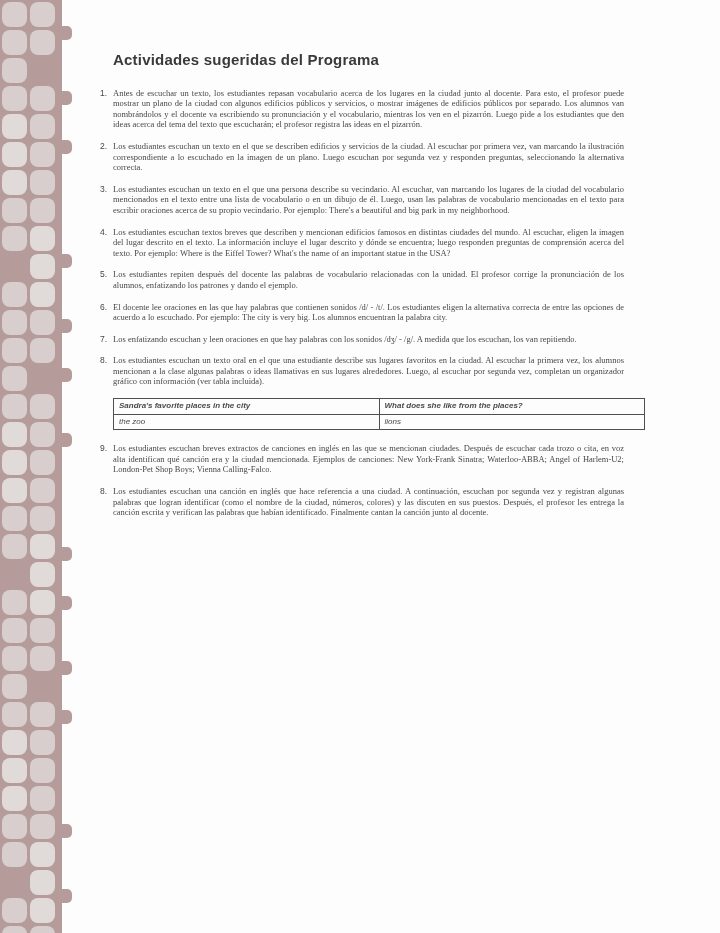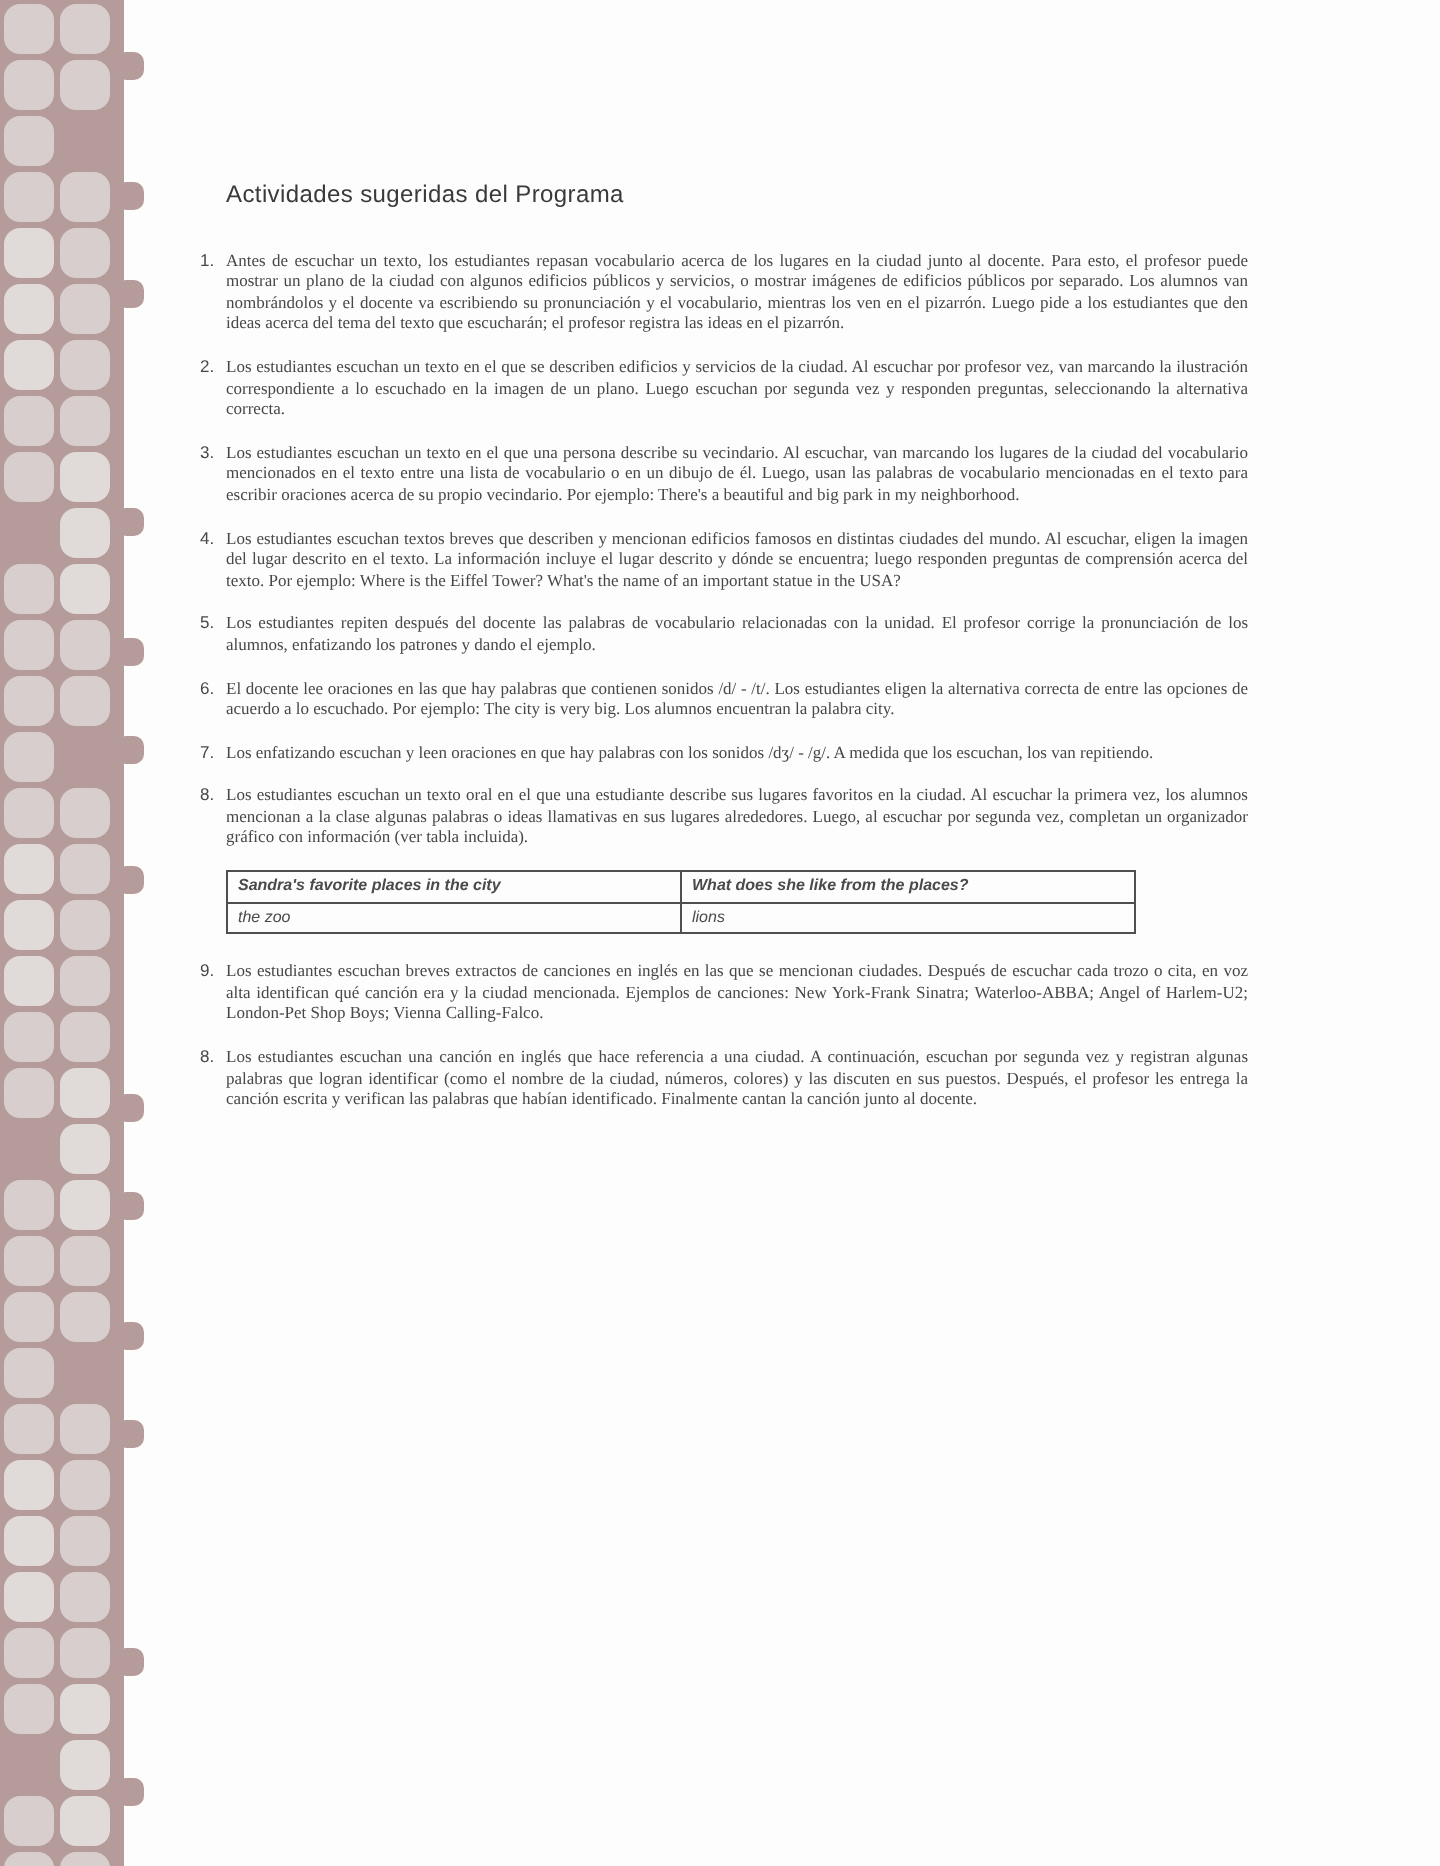--- a/index.html
+++ b/index.html
@@ -45,23 +45,23 @@
   .content {
     position: absolute;
     left: 100px;
     top: 0;
     width: 524px;
     color: #474747;
     font-size: 8.5px;
     line-height: 10.6px;
   }
   .page-title {
-    margin: 92px 0 0 13px;
-    font-size: 12px;
-    font-weight: normal;
+    margin: 55px 0 0 13px;
+    font-size: 15px;
+    font-weight: bold;
     color: #3a3a3a;
     letter-spacing: 0.2px;
   }
   .items { margin-top: 22px; }
   .item {
     display: flex;
     margin-bottom: 11px;
   }
   .item .num {
     flex: 0 0 13px;
@@ -70,21 +70,21 @@
   .item .txt {
     margin: 0;
     flex: 1;
     text-align: justify;
     font-family: Liberation Serif, serif;
   }
   .example-label { margin: 1px 0 3px 13px; }
 
   .example-table {
     margin-left: 13px;
-    width: 455px;
+    width: 532px;
     border-collapse: collapse;
     font-style: italic;
     color: #4a4a4a;
     font-size: 8px;
     border-radius: 13px;
   }
   .example-table th, .example-table td {
     border: 1px solid #4f4f4f;
     padding: 2px 5px 2px 5px;
     text-align: left;
@@ -193,21 +193,21 @@
 
   <div class="items">
 
     <div class="item">
       <span class="num">1.</span>
       <p class="txt">Antes de escuchar un texto, los estudiantes repasan vocabulario acerca de los lugares en la ciudad junto al docente. Para esto, el profesor puede mostrar un plano de la ciudad con algunos edificios públicos y servicios, o mostrar imágenes de edificios públicos por separado. Los alumnos van nombrándolos y el docente va escribiendo su pronunciación y el vocabulario, mientras los ven en el pizarrón. Luego pide a los estudiantes que den ideas acerca del tema del texto que escucharán; el profesor registra las ideas en el pizarrón.</p>
     </div>
 
     <div class="item">
       <span class="num">2.</span>
-      <p class="txt">Los estudiantes escuchan un texto en el que se describen edificios y servicios de la ciudad. Al escuchar por profesor vez, van marcando la ilustración correspondiente a lo escuchado en la imagen de un plano. Luego escuchan por segunda vez y responden preguntas, seleccionando la alternativa correcta.</p>
+      <p class="txt">Los estudiantes escuchan un texto en el que se describen edificios y servicios de la ciudad. Al escuchar por primera vez, van marcando la ilustración correspondiente a lo escuchado en la imagen de un plano. Luego escuchan por segunda vez y responden preguntas, seleccionando la alternativa correcta.</p>
     </div>
 
     <div class="item">
       <span class="num">3.</span>
       <p class="txt">Los estudiantes escuchan un texto en el que una persona describe su vecindario. Al escuchar, van marcando los lugares de la ciudad del vocabulario mencionados en el texto entre una lista de vocabulario o en un dibujo de él. Luego, usan las palabras de vocabulario mencionadas en el texto para escribir oraciones acerca de su propio vecindario. Por ejemplo: There's a beautiful and big park in my neighborhood.</p>
     </div>
 
     <div class="item">
       <span class="num">4.</span>
       <p class="txt">Los estudiantes escuchan textos breves que describen y mencionan edificios famosos en distintas ciudades del mundo. Al escuchar, eligen la imagen del lugar descrito en el texto. La información incluye el lugar descrito y dónde se encuentra; luego responden preguntas de comprensión acerca del texto. Por ejemplo: Where is the Eiffel Tower? What's the name of an important statue in the USA?</p>

